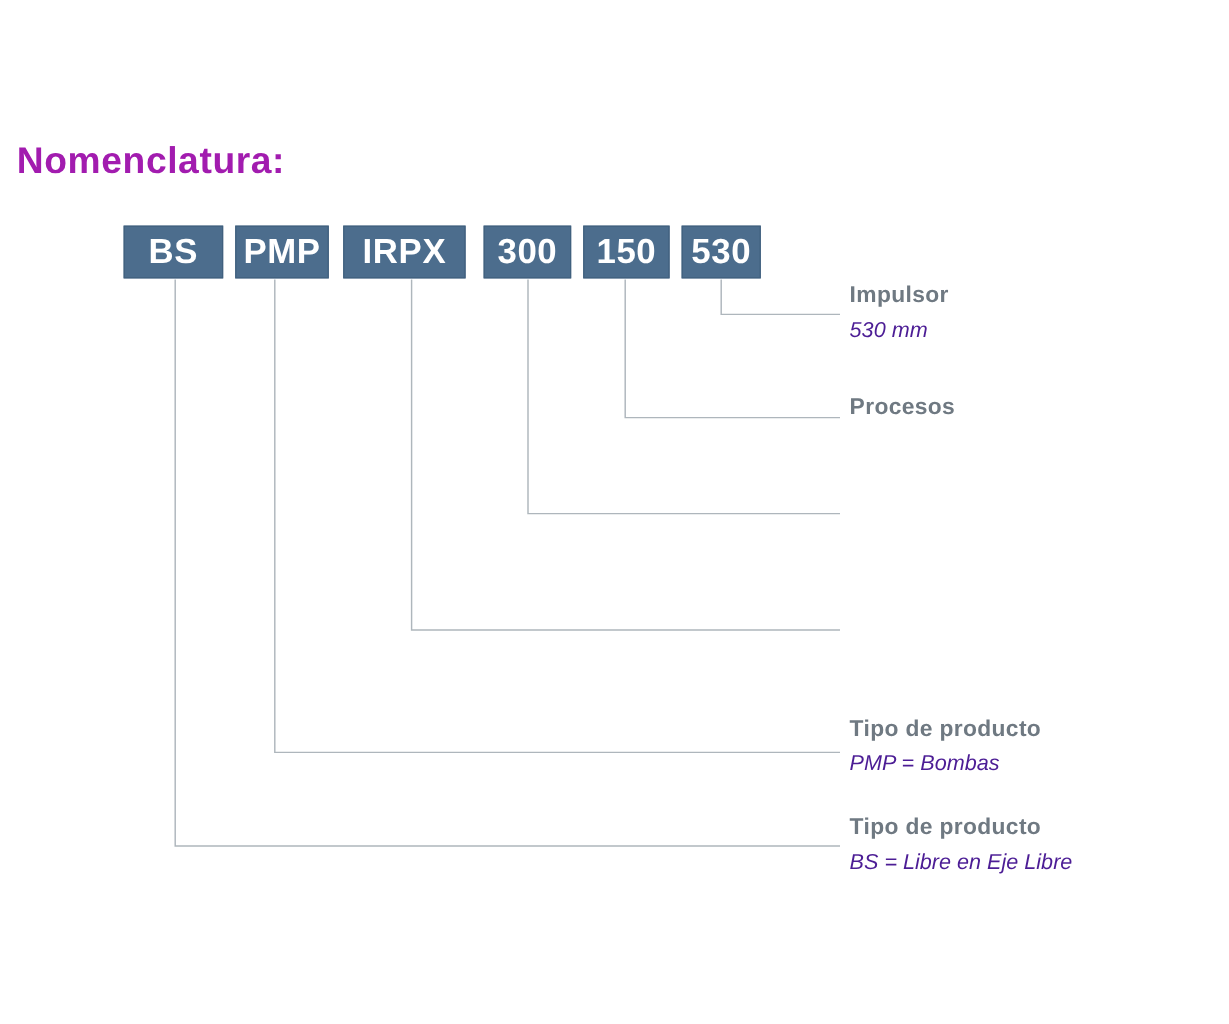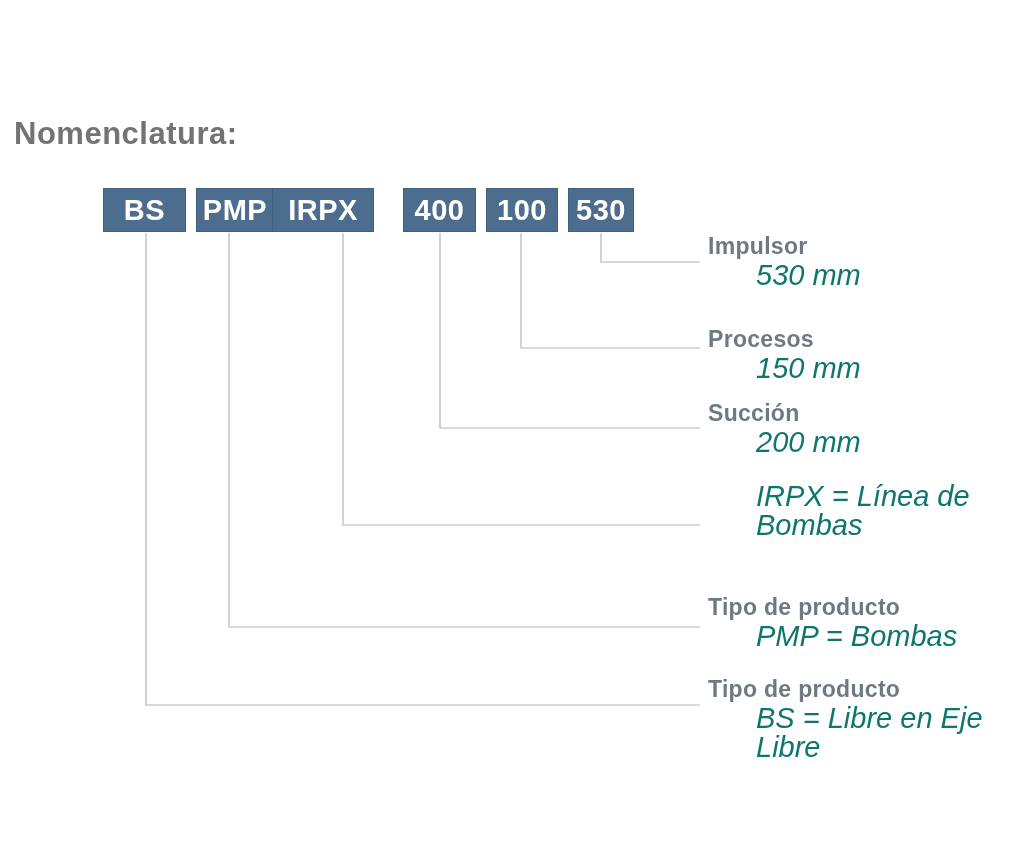--- a/index.html
+++ b/index.html
@@ -14,42 +14,42 @@
     height: 853px;
     background: #ffffff;
     overflow: hidden;
   }
   .page-title {
     position: absolute;
     left: 14px;
     top: 116px;
     font-size: 31px;
     font-weight: bold;
-    color: #737373;
+    color: #a21caf;
     letter-spacing: 0.5px;
     text-align: right;
   }
   .code-box {
     position: absolute;
     top: 188px;
     height: 44px;
     background: #4c6d8d;
     border: 1px solid #40607e;
     box-sizing: border-box;
     color: #ffffff;
     font-size: 29px;
     font-weight: bold;
     display: flex;
     align-items: center;
     justify-content: center;
     letter-spacing: 0.5px;
   }
   #box-bs   { left: 103px; width: 83px;  }
   #box-pmp  { left: 196px; width: 78px; text-align: center;  }
-  #box-irpx { left: 272px; width: 102px; }
+  #box-irpx { left: 286px; width: 102px; }
   #box-200  { left: 403px; width: 73px;  }
   #box-150  { left: 486px; width: 72px;  }
   #box-530  { left: 568px; width: 66px;  }
 
   .connector-layer {
     position: absolute;
     left: 0; top: 0;
     width: 1024px;
     height: 853px;
     pointer-events: none;
@@ -59,80 +59,73 @@
     stroke: #aeb6bc;
     stroke-width: 1.2;
   }
 
   .label-block {
     position: absolute;
     left: 708px;
     width: 300px;
   }
   .label-heading {
-    font-size: 23px;
+    font-size: 19px;
     font-weight: bold;
     color: #6f7982;
     line-height: 29px;
     letter-spacing: 0.3px;
   }
   .label-value {
-    font-size: 29px;
+    font-size: 18px;
     font-style: italic;
-    color: #0f766e;
+    color: #4c1d95;
     line-height: 29px;
-    margin-left: 48px;
   }
   #label-impulsor { top: 232px; }
   #label-descarga { top: 325px; }
   #label-succion  { top: 399px; }
   #label-linea    { top: 482px; }
   #label-tipo-pmp { top: 593px; }
   #label-tipo-bs  { top: 675px; }
 </style>
 </head>
 <body>
 
 <div class="canvas">
 
   <div class="page-title">Nomenclatura:</div>
 
   <div class="code-box" id="box-bs">BS</div>
   <div class="code-box" id="box-pmp">PMP</div>
   <div class="code-box" id="box-irpx">IRPX</div>
-  <div class="code-box" id="box-200">400</div>
-  <div class="code-box" id="box-150">100</div>
+  <div class="code-box" id="box-200">300</div>
+  <div class="code-box" id="box-150">150</div>
   <div class="code-box" id="box-530">530</div>
 
   <svg class="connector-layer" viewBox="0 0 1024 853" xmlns="http://www.w3.org/2000/svg">
     <polyline points="601,233 601,262 700,262"></polyline>
     <polyline points="521,233 521,348 700,348"></polyline>
     <polyline points="440,233 440,428 700,428"></polyline>
     <polyline points="343,233 343,525 700,525"></polyline>
     <polyline points="229,233 229,627 700,627"></polyline>
     <polyline points="146,233 146,705 700,705"></polyline>
   </svg>
 
   <div class="label-block" id="label-impulsor">
     <div class="label-heading">Impulsor</div>
     <div class="label-value">530 mm</div>
   </div>
 
   <div class="label-block" id="label-descarga">
     <div class="label-heading">Procesos</div>
-    <div class="label-value">150 mm</div>
   </div>
 
-  <div class="label-block" id="label-succion">
-    <div class="label-heading">Succión</div>
-    <div class="label-value">200 mm</div>
-  </div>
 
   <div class="label-block" id="label-linea">
-    <div class="label-value">IRPX = Línea de Bombas</div>
   </div>
 
   <div class="label-block" id="label-tipo-pmp">
     <div class="label-heading">Tipo de producto</div>
     <div class="label-value">PMP = Bombas</div>
   </div>
 
   <div class="label-block" id="label-tipo-bs">
     <div class="label-heading">Tipo de producto</div>
     <div class="label-value">BS = Libre en Eje Libre</div>

